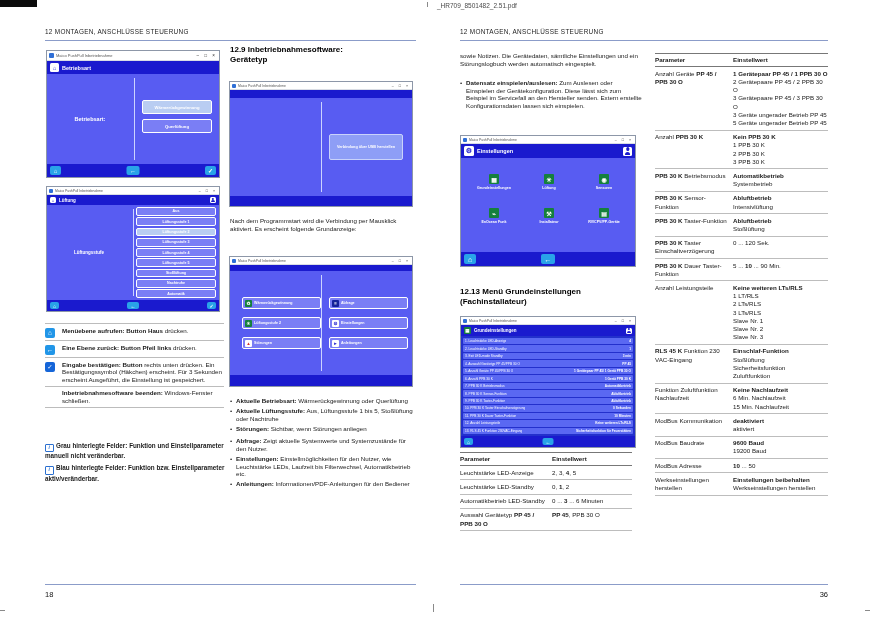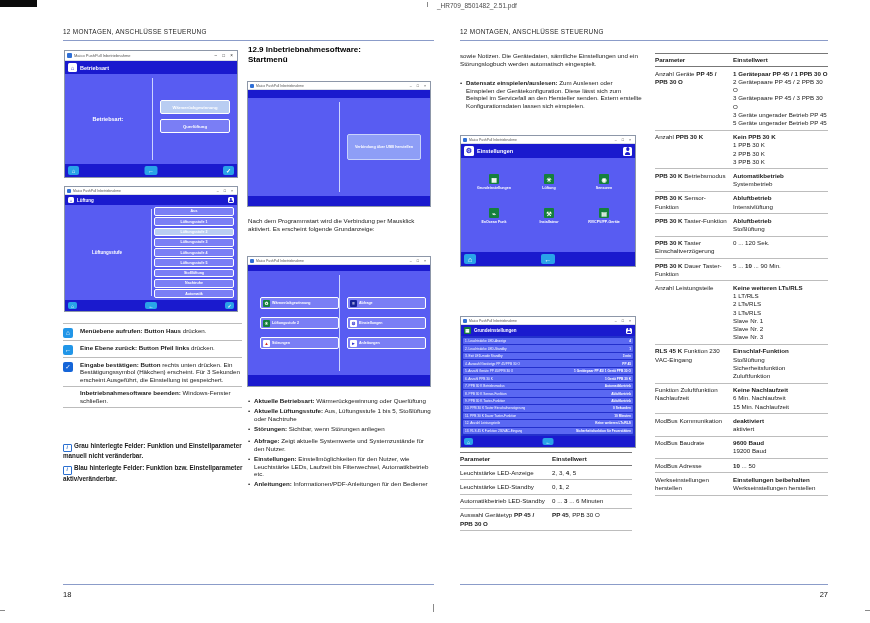--- a/index.html
+++ b/index.html
@@ -3,21 +3,21 @@
 <meta charset="utf-8">
 <style>
   html,body{margin:0;padding:0;background:#fff}
   .frame{position:relative;width:870px;height:623px;background:#fff;overflow:hidden;
          font-family:"Liberation Sans",sans-serif;color:#1a1a1a;outline:1px solid #e2e2e2}
   .tick{position:absolute;background:#8a8a8a}
   .blackbar{position:absolute;left:0;top:0;width:37px;height:7px;background:#0b0b0b}
   .filetab{position:absolute;left:437px;top:2px;font-size:6.5px;color:#4a4a4a;white-space:nowrap}
 
   .page{position:absolute;top:26px;height:580px}
-  #page-left{left:63px;width:371px}
+  #page-left{left:45px;width:371px}
   #page-right{left:460px;width:368px}
   .pg-header{position:absolute;top:2px;left:0;font-size:6.4px;letter-spacing:.3px;color:#222;white-space:nowrap}
   .pg-rule{position:absolute;top:14px;left:0;right:0;height:1px;background:#8b9cc9}
   .pg-footrule{position:absolute;top:558px;left:0;right:0;height:1px;background:#8b9cc9}
   .pg-num{position:absolute;top:564px;font-size:7.5px;color:#111}
 
   
   .win{position:absolute;border:1px solid #8d97a8;background:#fff;box-sizing:border-box;
        display:flex;flex-direction:column}
   .wtb{height:9px;flex:none;display:flex;align-items:center;padding:0 2px;background:#fff;border-bottom:1px solid #d9dde5}
@@ -200,21 +200,21 @@
         </div>
       </div>
 
     <div id="notes">
         <div class="note"><span class="ii">i</span><b>Grau hinterlegte Felder: Funktion und Einstellparameter manuell nicht veränderbar.</b></div>
         <div class="note"><span class="ii">i</span><b>Blau hinterlegte Felder: Funktion bzw. Einstellparameter aktiv/veränderbar.</b></div>
       </div>
 
     <div class="sec-title" style="left:185px;top:19px;width:186px">
       <div>12.9 Inbetriebnahmesoftware:</div>
-      <div>Startmenü</div>
+      <div>Gerätetyp</div>
     </div>
 
     <div class="win" id="w-start" style="left:184px;top:55px;width:184px;height:126px">
       <div class="wtb sm">
         <span class="ai" style="width:4px;height:4px"></span>
         <span class="wt">Maico PushPull Inbetriebnahme</span>
         <span class="wc" style="font-size:3.6px">–  □  ×</span>
       </div>
       <div class="strip" style="height:8px"></div>
       <div class="wbody">
@@ -342,20 +342,24 @@
             <div class="sic">▤</div>
             <div>RV/CPV/PP-Geräte</div>
           </div>
         </div>
       <div class="wfoot" style="height:14px">
         <div class="navbtn" style="width:12px;height:10px;font-size:7px">⌂</div>
         <div class="navbtn center" style="width:14px;height:10px;font-size:7px">←</div>
       </div>
     </div>
 
+    <div class="sec-title" style="left:0;top:261px;width:180px">
+      <div>12.13 Menü Grundeinstellungen</div>
+      <div>(Fachinstallateur)</div>
+    </div>
 
     <div class="win" id="w-grund" style="left:0;top:290px;width:176px;height:132px">
       <div class="wtb sm">
         <span class="ai" style="width:4px;height:4px"></span>
         <span class="wt">Maico PushPull Inbetriebnahme</span>
         <span class="wc" style="font-size:3.6px">–  □  ×</span>
       </div>
       <div class="whd" style="height:11px;font-size:4.5px">
         <span class="greenbox" style="width:7px;height:7px;font-size:4.5px">▦</span>
         <span>Grundeinstellungen</span>
@@ -552,15 +556,15 @@
         <div class="tr">
           <div class="c1"><span>Werkseinstellungen herstellen</span></div>
           <div class="c2">
             <div class="vline"><b>Einstellungen beibehalten</b></div>
             <div class="vline"><span>Werkseinstellungen herstellen</span></div>
           </div>
         </div>
       </div>
 
     <div class="pg-footrule"></div>
-    <div class="pg-num" style="right:0">27</div>
+    <div class="pg-num" style="right:0">36</div>
   </div>
 </div>
 
 </body></html>

